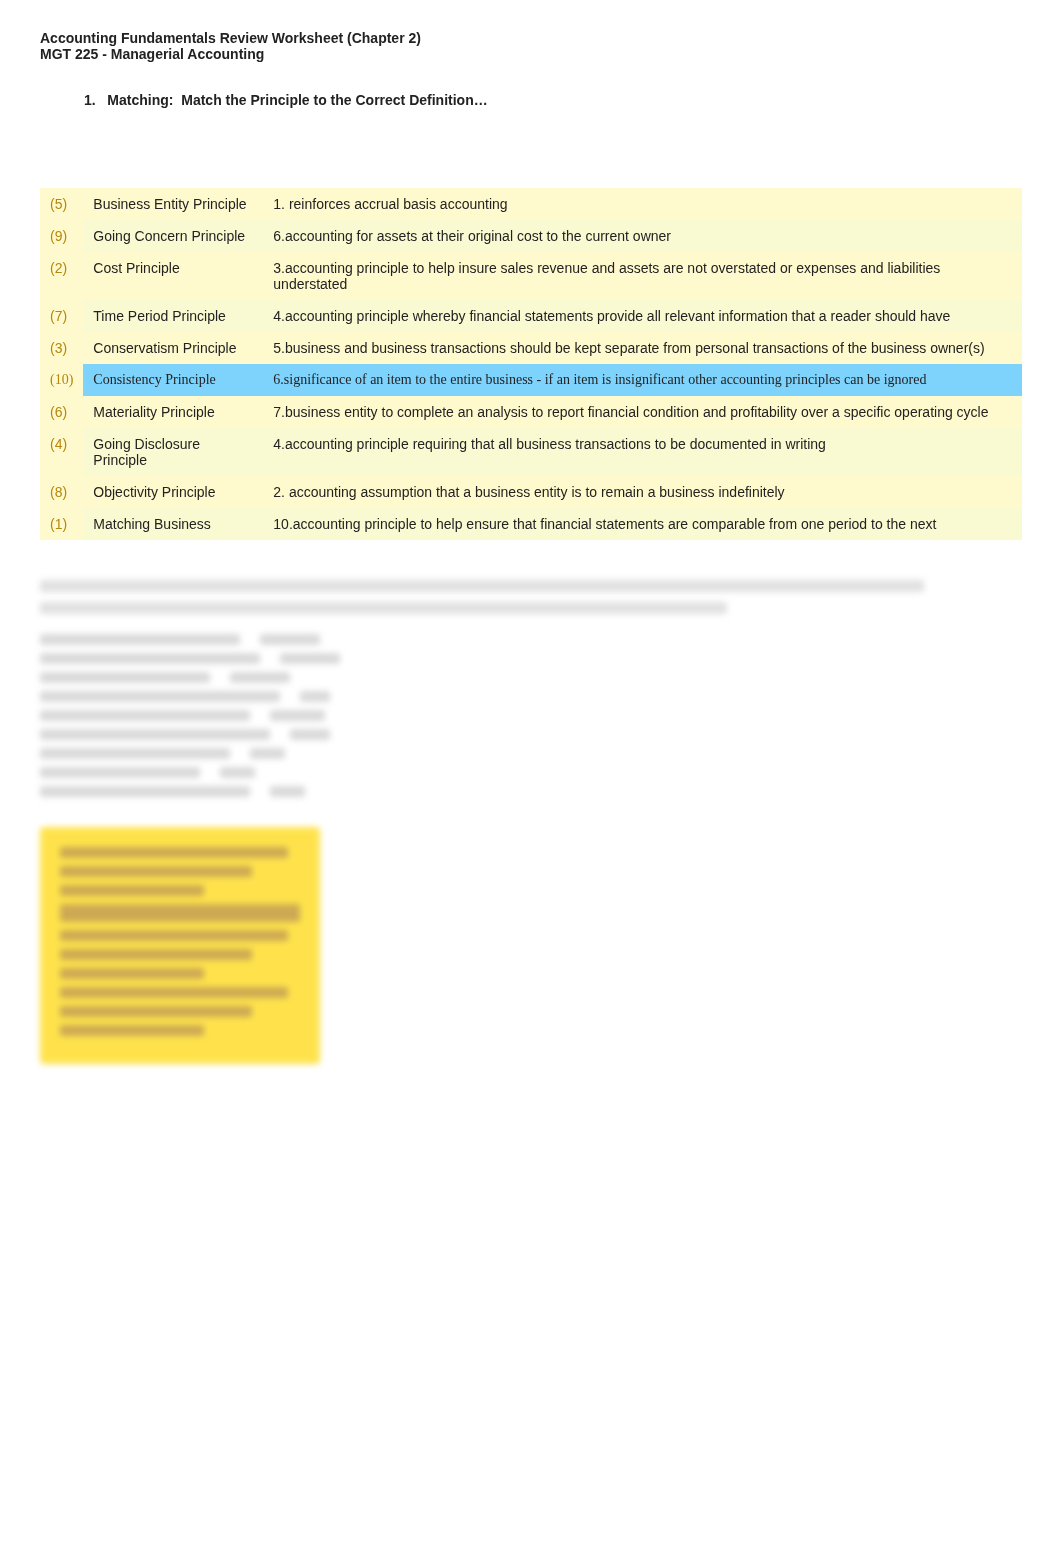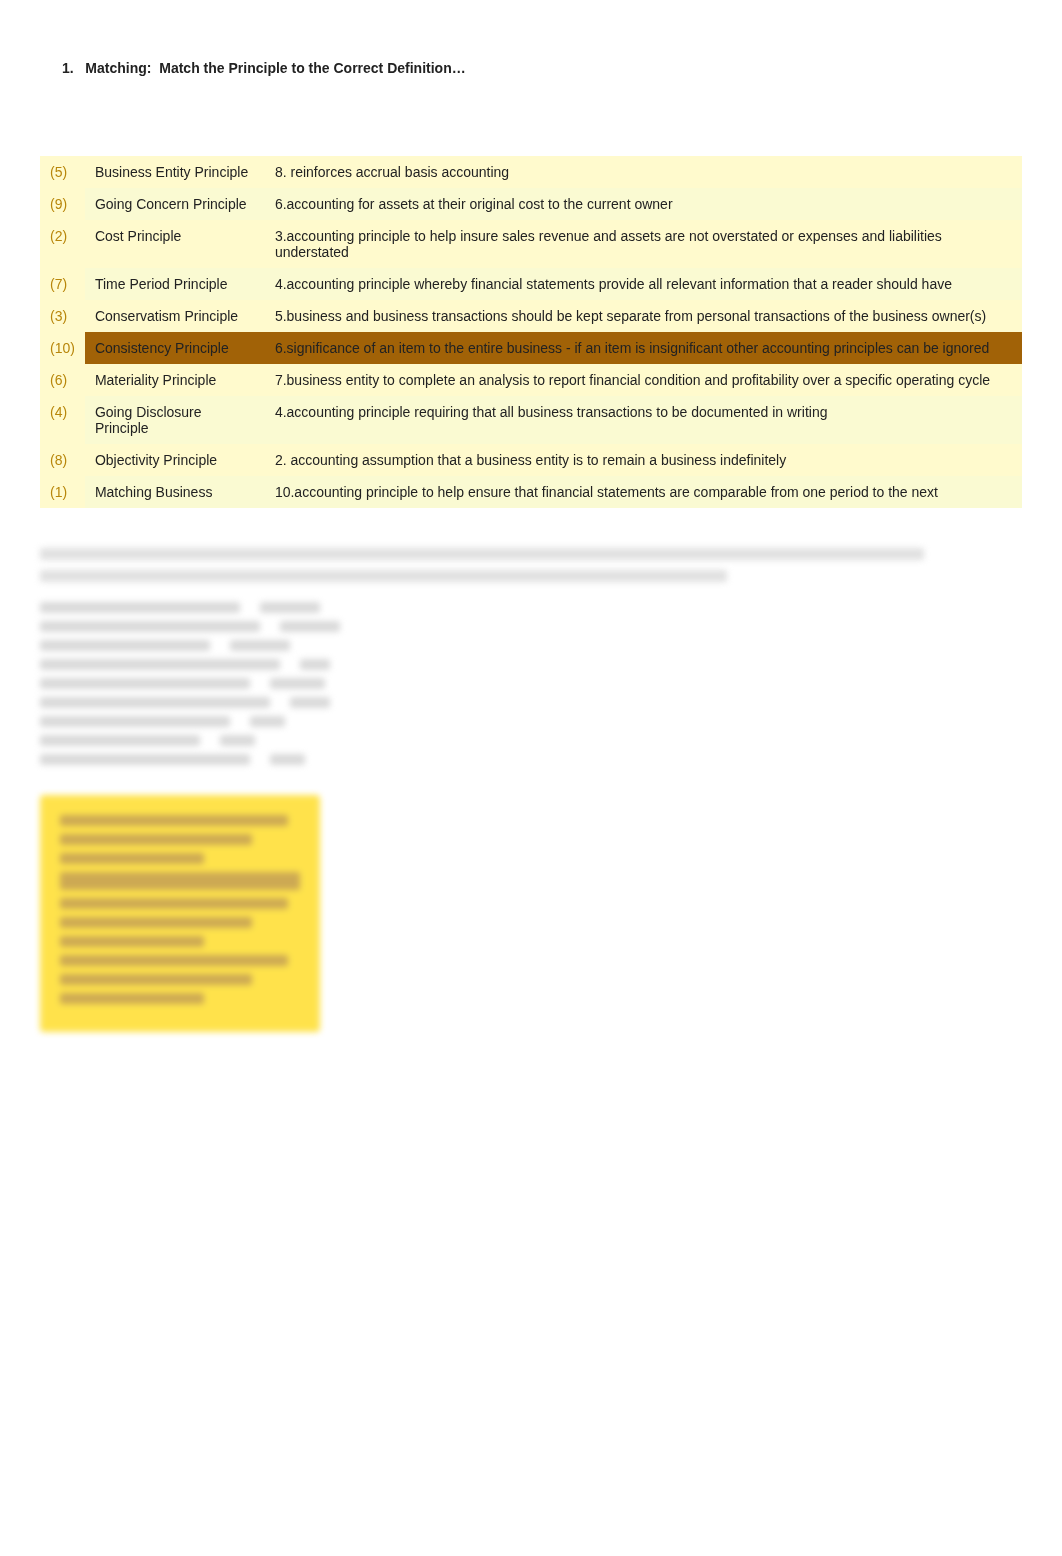--- a/index.html
+++ b/index.html
@@ -19,21 +19,21 @@
       font-size: 14px;
     }
     .page-header .title-line2 {
       font-weight: bold;
       font-size: 14px;
     }
     .section-heading {
       font-weight: bold;
       font-size: 14px;
       margin-bottom: 80px;
-      margin-left: 22px;
+      margin-left: 44px;
     }
     .section-heading span {
       font-weight: bold;
     }
     .matching-table {
       width: 100%;
       border-collapse: collapse;
       margin-bottom: 40px;
     }
     .matching-table tr {
@@ -125,34 +125,36 @@
       background: #b8860b;
       border-radius: 2px;
       margin-bottom: 8px;
       width: 100%;
     }
   </style>
 </head>
 <body>
 
 <div class="page-header">
+  <div class="title-line1">Accounting Fundamentals Review Worksheet  (Chapter 2)</div>
+  <div class="title-line2">MGT 225 - Managerial Accounting</div>
 </div>
 
 <div class="section-heading">
   <span>1.</span>
   &nbsp;&nbsp;<span>Matching:</span>
   &nbsp;<span>Match the Principle to the Correct Definition…</span>
 </div>
 
 <table class="matching-table">
   <tbody id="table-body">
       <tr style="background-color: rgb(255, 250, 205);">
         <td class="num-cell">(5)</td>
         <td class="principle-cell">Business Entity Principle</td>
-        <td class="definition-cell">8. reinforces accrual basis accounting</td>
+        <td class="definition-cell">1. reinforces accrual basis accounting</td>
       </tr>
       <tr style="background-color: rgb(250, 250, 210);">
         <td class="num-cell">(9)</td>
         <td class="principle-cell">Going Concern Principle</td>
         <td class="definition-cell">6.accounting for assets at their original cost to the current owner</td>
       </tr>
       <tr style="background-color: rgb(255, 250, 205);">
         <td class="num-cell">(2)</td>
         <td class="principle-cell">Cost Principle</td>
         <td class="definition-cell">3.accounting principle to help insure sales revenue and assets are not overstated or expenses and liabilities understated</td>
@@ -160,21 +162,21 @@
       <tr style="background-color: rgb(250, 250, 210);">
         <td class="num-cell">(7)</td>
         <td class="principle-cell">Time Period Principle</td>
         <td class="definition-cell">4.accounting principle whereby financial statements provide all relevant information that a reader should have</td>
       </tr>
       <tr style="background-color: rgb(255, 250, 205);">
         <td class="num-cell">(3)</td>
         <td class="principle-cell">Conservatism Principle</td>
         <td class="definition-cell">5.business and business transactions should be kept separate from personal transactions of the business owner(s)</td>
       </tr>
-      <tr style="background-color: #a16207;">
+      <tr style="background-color: #7dd3fc; font-family: Liberation Serif, serif;">
         <td class="num-cell">(10)</td>
         <td class="principle-cell">Consistency Principle</td>
         <td class="definition-cell">6.significance of an item to the entire business -  if an item is insignificant other accounting principles can be ignored</td>
       </tr>
       <tr style="background-color: rgb(255, 250, 205);">
         <td class="num-cell">(6)</td>
         <td class="principle-cell">Materiality Principle</td>
         <td class="definition-cell">7.business entity to complete an analysis to report financial condition and profitability over a specific operating cycle</td>
       </tr>
       <tr style="background-color: rgb(250, 250, 210);">

